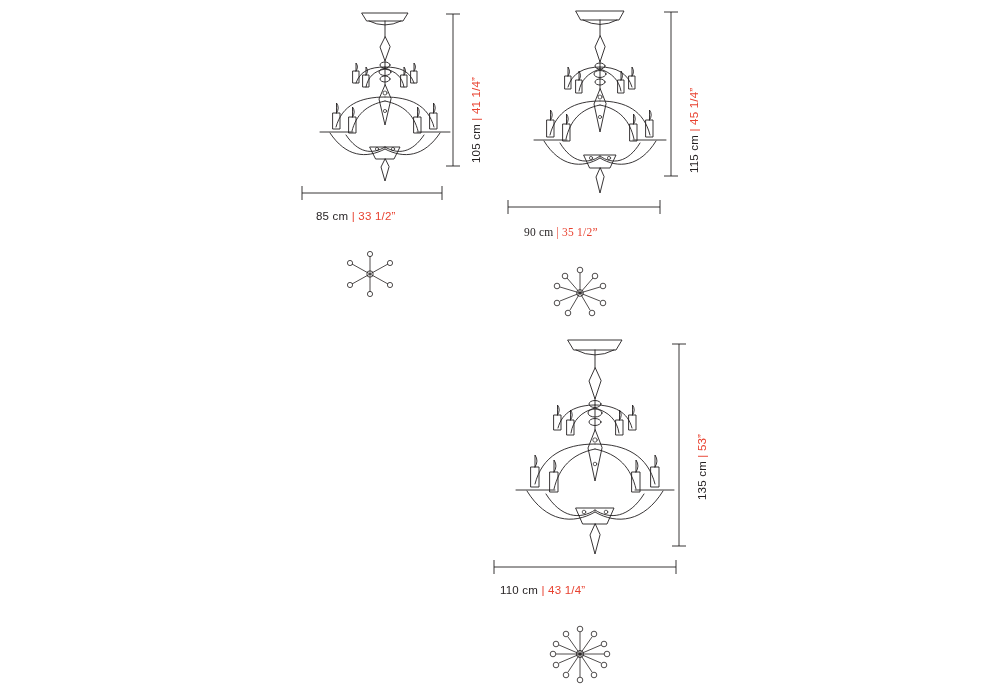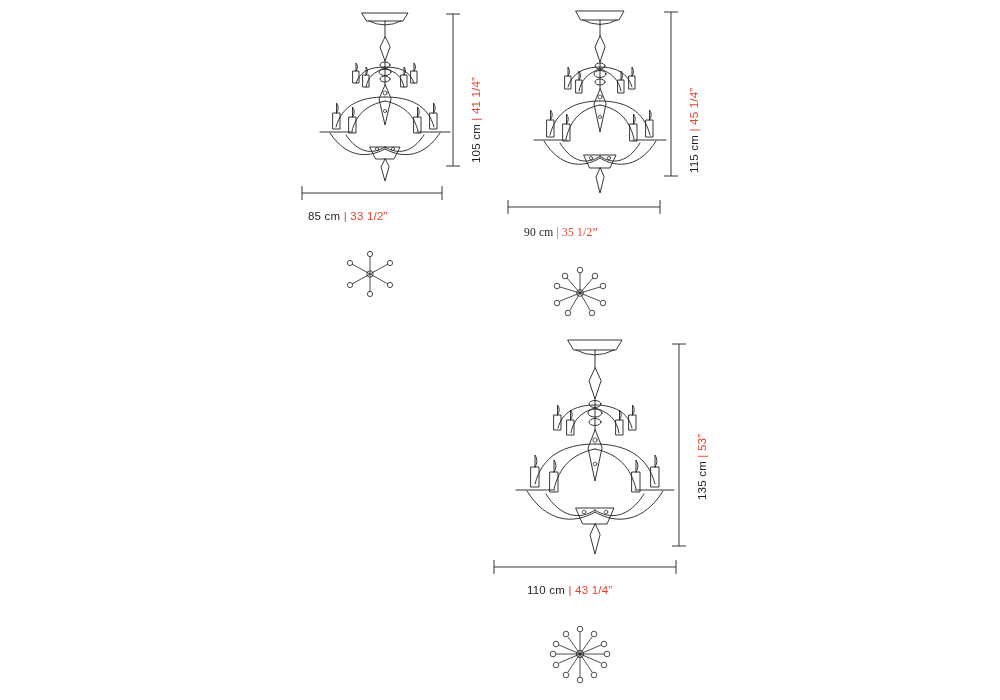--- a/index.html
+++ b/index.html
@@ -134,21 +134,21 @@
     <span class="inch">41 1/4”</span>
   </div>
 
   <svg class="drawing" style="left:298px; top:182px;" width="148" height="20">
     <g class="dimline">
       <line x1="4" y1="11" x2="144" y2="11"></line>
       <line x1="4" y1="4" x2="4" y2="18"></line>
       <line x1="144" y1="4" x2="144" y2="18"></line>
     </g>
   </svg>
-  <div class="dim-label" style="left:308px; top:210px;">
+  <div class="dim-label" style="left:316px; top:210px;">
     <span>85 cm</span>
     <span class="sep">|</span>
     <span class="inch">33 1/2”</span>
   </div>
 
   <svg class="drawing topview" style="left:336px; top:248px;" width="68" height="52">
     <g class="ln">
       <circle cx="34" cy="26" r="3.2"></circle>
       <line x1="34" y1="26" x2="34" y2="8"></line>
       <circle cx="34" cy="6" r="2.6"></circle>
@@ -352,21 +352,21 @@
     <span class="inch">53”</span>
   </div>
 
   <svg class="drawing" style="left:490px; top:556px;" width="190" height="20">
     <g class="dimline">
       <line x1="4" y1="11" x2="186" y2="11"></line>
       <line x1="4" y1="4" x2="4" y2="18"></line>
       <line x1="186" y1="4" x2="186" y2="18"></line>
     </g>
   </svg>
-  <div class="dim-label" style="left:527px; top:584px;">
+  <div class="dim-label" style="left:500px; top:584px;">
     <span>110 cm</span>
     <span class="sep">|</span>
     <span class="inch">43 1/4”</span>
   </div>
 
   <svg class="drawing topview" style="left:540px; top:620px;" width="80" height="76">
     <g class="ln">
       <circle cx="40" cy="34" r="3.6"></circle>
       <line x1="40" y1="34" x2="40" y2="12"></line>
         <circle cx="40" cy="9" r="2.8"></circle>

